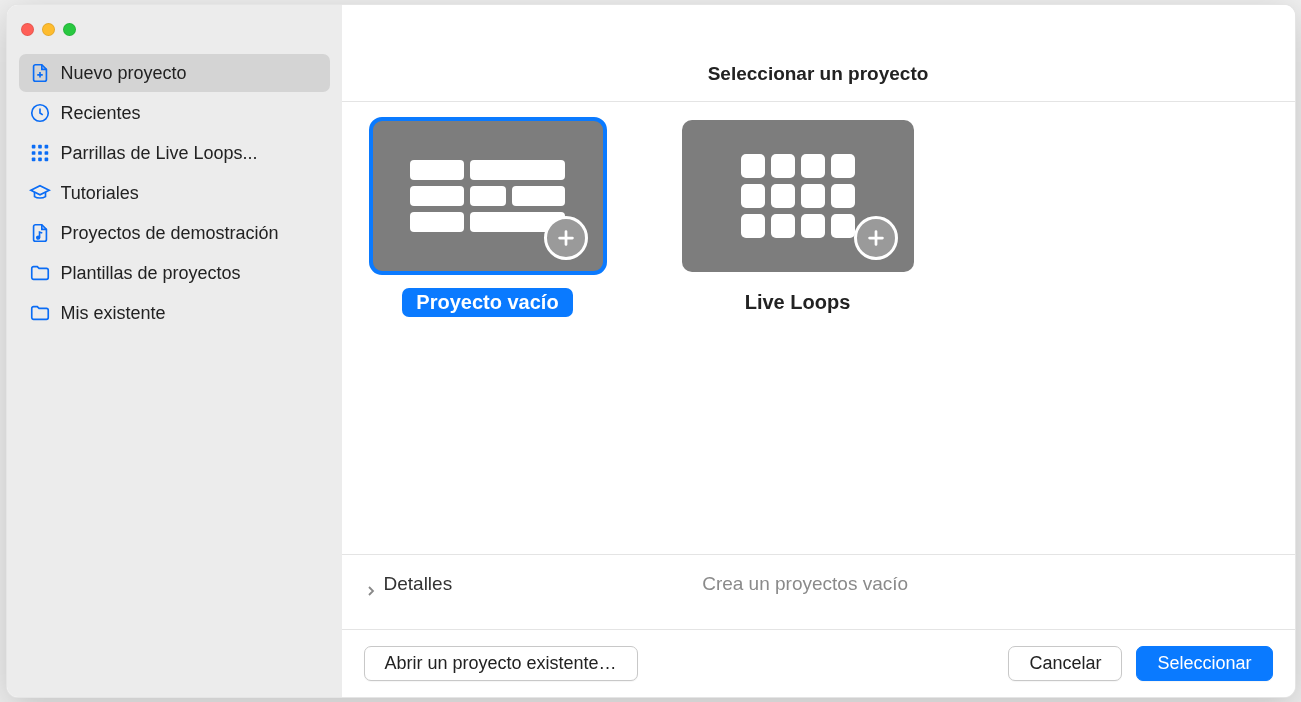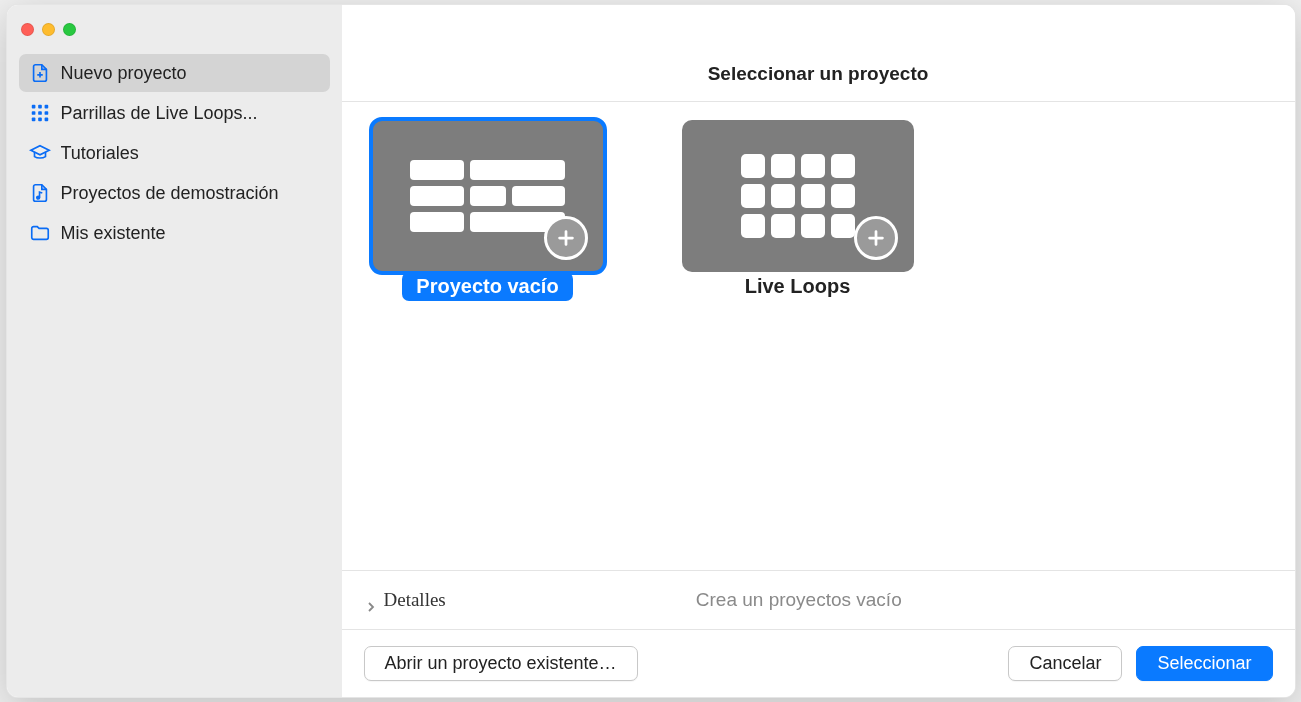--- a/index.html
+++ b/index.html
@@ -104,21 +104,21 @@
       flex: 1;
       padding: 18px 30px;
       display: flex;
       gap: 78px;
       align-items: flex-start;
     }
     .template-card {
       display: flex;
       flex-direction: column;
       align-items: center;
-      gap: 0;
+      gap: 16px;
       cursor: pointer;
     }
     .template-thumb {
       width: 232px;
       height: 152px;
       background: #7d7d7d;
       border-radius: 10px;
       position: relative;
       display: flex;
       align-items: center;
@@ -187,37 +187,37 @@
       font-size: 19px;
       color: #444;
     }
     .details-toggle {
       display: flex;
       align-items: center;
       gap: 8px;
       cursor: pointer;
       font-weight: 500;
       color: #333;
-      font-family: Liberation Serif, serif;
     }
     .details-toggle .chevron {
       width: 10px;
       height: 10px;
       display: inline-block;
     }
     .details-desc {
       color: #8a8a8a;
       margin-left: 230px;
     }
     .footer {
       border-top: 1px solid #e4e4e4;
       display: flex;
       align-items: flex-start;
       padding: 16px 22px;
       gap: 14px;
+      margin-top: 16px;
     }
     .btn {
       font-size: 18px;
       padding: 6px 20px;
       border-radius: 7px;
       border: 1px solid #c8c8c8;
       background: #fff;
       cursor: pointer;
       color: #222;
       box-shadow: 0 1px 1px rgba(0,0,0,0.04);
@@ -247,20 +247,29 @@
         <span class="sidebar-icon">
           <svg viewBox="0 0 24 24" fill="none" stroke="currentColor" stroke-width="1.8">
             <path d="M14 3H7a2 2 0 0 0-2 2v14a2 2 0 0 0 2 2h10a2 2 0 0 0 2-2V8l-5-5z"></path>
             <path d="M14 3v5h5"></path>
             <path d="M12 11v6M9 14h6"></path>
           </svg>
         </span>
         <span class="sidebar-label">Nuevo proyecto</span>
       </div>
 
+      <div class="sidebar-item">
+        <span class="sidebar-icon">
+          <svg viewBox="0 0 24 24" fill="none" stroke="currentColor" stroke-width="1.8">
+            <circle cx="12" cy="12" r="9"></circle>
+            <path d="M12 7v5l3 2"></path>
+          </svg>
+        </span>
+        <span class="sidebar-label">Recientes</span>
+      </div>
 
       <div class="sidebar-item">
         <span class="sidebar-icon">
           <svg viewBox="0 0 24 24" fill="currentColor">
             <rect x="3" y="3" width="4" height="4" rx="1"></rect>
               <rect x="10" y="3" width="4" height="4" rx="1"></rect>
               <rect x="17" y="3" width="4" height="4" rx="1"></rect>
             <rect x="3" y="10" width="4" height="4" rx="1"></rect>
               <rect x="10" y="10" width="4" height="4" rx="1"></rect>
               <rect x="17" y="10" width="4" height="4" rx="1"></rect>
@@ -287,20 +296,28 @@
           <svg viewBox="0 0 24 24" fill="none" stroke="currentColor" stroke-width="1.8">
             <path d="M14 3H7a2 2 0 0 0-2 2v14a2 2 0 0 0 2 2h10a2 2 0 0 0 2-2V8l-5-5z"></path>
             <path d="M14 3v5h5"></path>
             <circle cx="10" cy="17" r="1.5" fill="currentColor"></circle>
             <path d="M11.5 17V11l3 1"></path>
           </svg>
         </span>
         <span class="sidebar-label">Proyectos de demostración</span>
       </div>
 
+      <div class="sidebar-item">
+        <span class="sidebar-icon">
+          <svg viewBox="0 0 24 24" fill="none" stroke="currentColor" stroke-width="1.8">
+            <path d="M3 7a2 2 0 0 1 2-2h4l2 2h8a2 2 0 0 1 2 2v8a2 2 0 0 1-2 2H5a2 2 0 0 1-2-2V7z"></path>
+          </svg>
+        </span>
+        <span class="sidebar-label">Plantillas de proyectos</span>
+      </div>
 
       <div class="sidebar-item">
         <span class="sidebar-icon">
           <svg viewBox="0 0 24 24" fill="none" stroke="currentColor" stroke-width="1.8">
             <path d="M3 7a2 2 0 0 1 2-2h4l2 2h8a2 2 0 0 1 2 2v8a2 2 0 0 1-2 2H5a2 2 0 0 1-2-2V7z"></path>
           </svg>
         </span>
         <span class="sidebar-label">Mis existente</span>
       </div>
 

